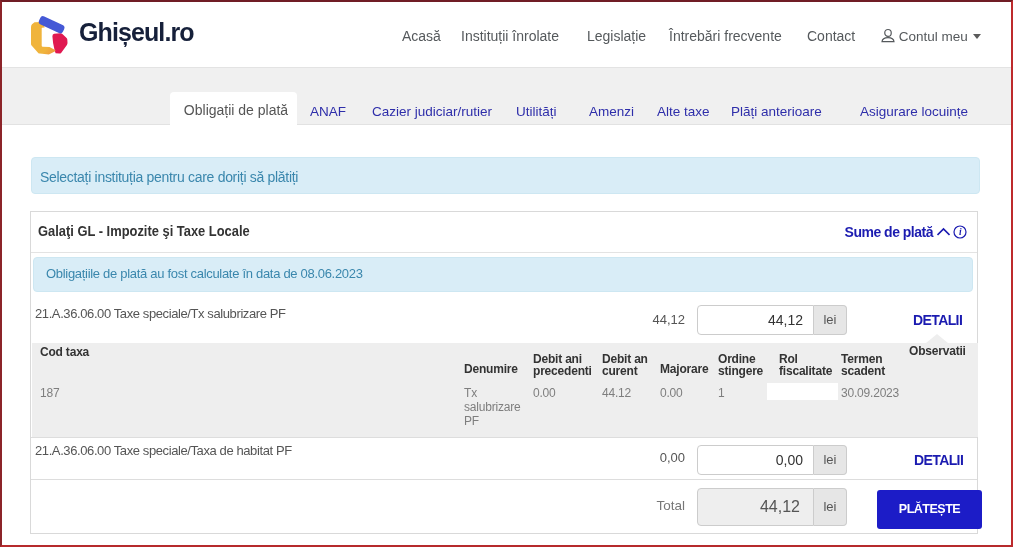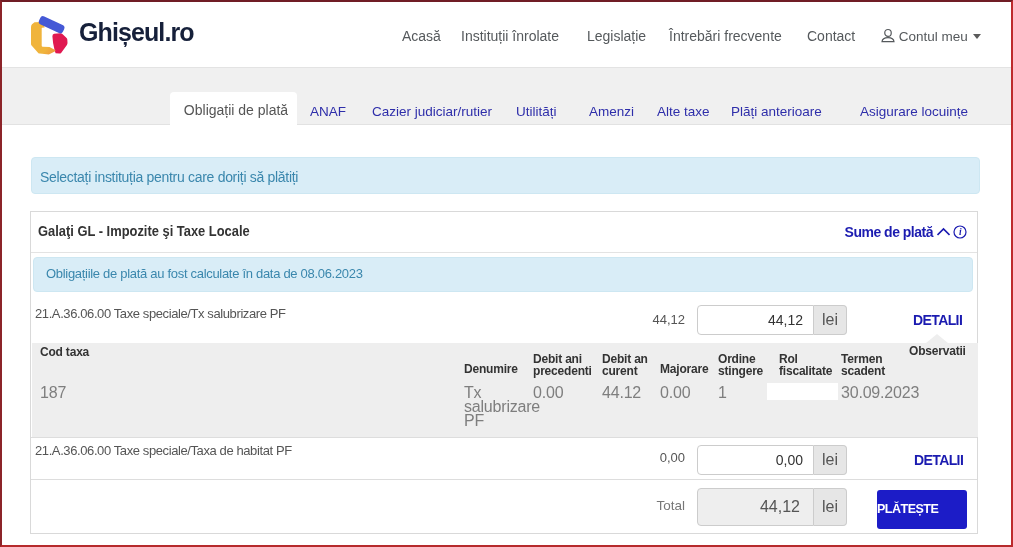--- a/index.html
+++ b/index.html
@@ -37,44 +37,44 @@
 #phead-line { position:absolute; left:0; top:40px; width:100%; border-top:1px solid #e3e3e3; }
 #alert2 { position:absolute; left:2px; top:45px; width:940px; height:35px; font-size:13px;
   letter-spacing:-0.3px; padding:8px 0 4px 12px; }
 .rowtxt { font-size:13px; letter-spacing:-0.4px; color:#555;text-align:center; }
 #row1txt { position:absolute; left:4px; top:94px; }
 #row1amt { position:absolute; left:555px; width:99px; top:100px; text-align:right; font-size:13px; color:#555; }
 .igroup { position:absolute; display:flex; }
 .igroup input { width:117px; height:30px; border:1px solid #ccc; border-radius:4px 0 0 4px;
   text-align:right; font-size:14px; color:#333; padding-right:10px; font-family:"Liberation Sans",sans-serif; }
 .igroup .addon { width:33px; height:30px; background:#e6e6e6; border:1px solid #ccc; border-left:none;
-  border-radius:0 4px 4px 0; font-size:16px; color:#555; text-align:center; line-height:28px; }
+  border-radius:0 4px 4px 0; font-size:13px; color:#555; text-align:center; line-height:28px; }
 #ig1 { left:666px; top:93px; }
 #ig2 { left:666px; top:233px; }
 .detalii { position:absolute; font-size:14px; font-weight:bold; color:#1b1bb0; letter-spacing:-0.6px; }
 #det1 { left:882px; top:100px; }
 #det2 { left:883px; top:240px; }
 #notch { position:absolute; left:895px; top:122px; width:0; height:0;
   border-left:11px solid transparent; border-right:11px solid transparent; border-bottom:9px solid #eee; }
 
 #gtable { position:absolute; left:1px; top:131px; width:946px; height:94px; background:#eee; }
 .th { position:absolute; font-size:12px; font-weight:bold; color:#333; line-height:11.5px; letter-spacing:-0.2px; }
-.td { position:absolute; font-size:16px; color:#7e7e7e; line-height:14px; letter-spacing:-0.2px; }
+.td { position:absolute; font-size:12px; color:#7e7e7e; line-height:14px; letter-spacing:-0.2px; }
 #rolinput { position:absolute; left:735px; top:40px; width:71px; height:17px; background:#fff; }
 
 #row2 { position:absolute; left:0; top:225px; width:946px; border-top:1px solid #ddd; height:42px; }
 #row2txt { position:absolute; left:4px; top:5px; }
 #row2amt { position:absolute; left:555px; width:99px; top:12px; text-align:right; font-size:13px; color:#555; }
 #totalrow { position:absolute; left:0; top:267px; width:946px; border-top:1px solid #ddd; height:53px; }
 #totallbl { position:absolute; left:555px; width:99px; top:18px; text-align:right; font-size:13.5px; color:#777; }
 #igt { left:666px; top:8px; }
 #igt input { height:38px; background:#eee; font-size:16px; color:#555; padding-right:13px; }
 #igt .addon { height:38px; line-height:36px; }
-#pay { position:absolute; left:846px; top:10px; width:90px; height:39px; background:#1c1cc7;
-  color:#fff; font-weight:bold; font-size:12.5px; line-height:39px;
+#pay { position:absolute; left:846px; top:10px; width:105px; height:39px; background:#1c1cc7;
+  color:#fff; font-weight:bold; font-size:12.5px; text-align:center; line-height:39px;
   border-radius:3px; letter-spacing:-0.5px; }
 </style>
 </head>
 <body>
 <div id="header">
   <svg id="logo" width="41" height="43" viewBox="0 0 41 43">
     <defs>
         <linearGradient id="yg" x1="0" y1="0" x2="1" y2="1">
       <stop offset="0.72" stop-color="#f0b43c"></stop>
           <stop offset="1" stop-color="#ee9440"></stop>

